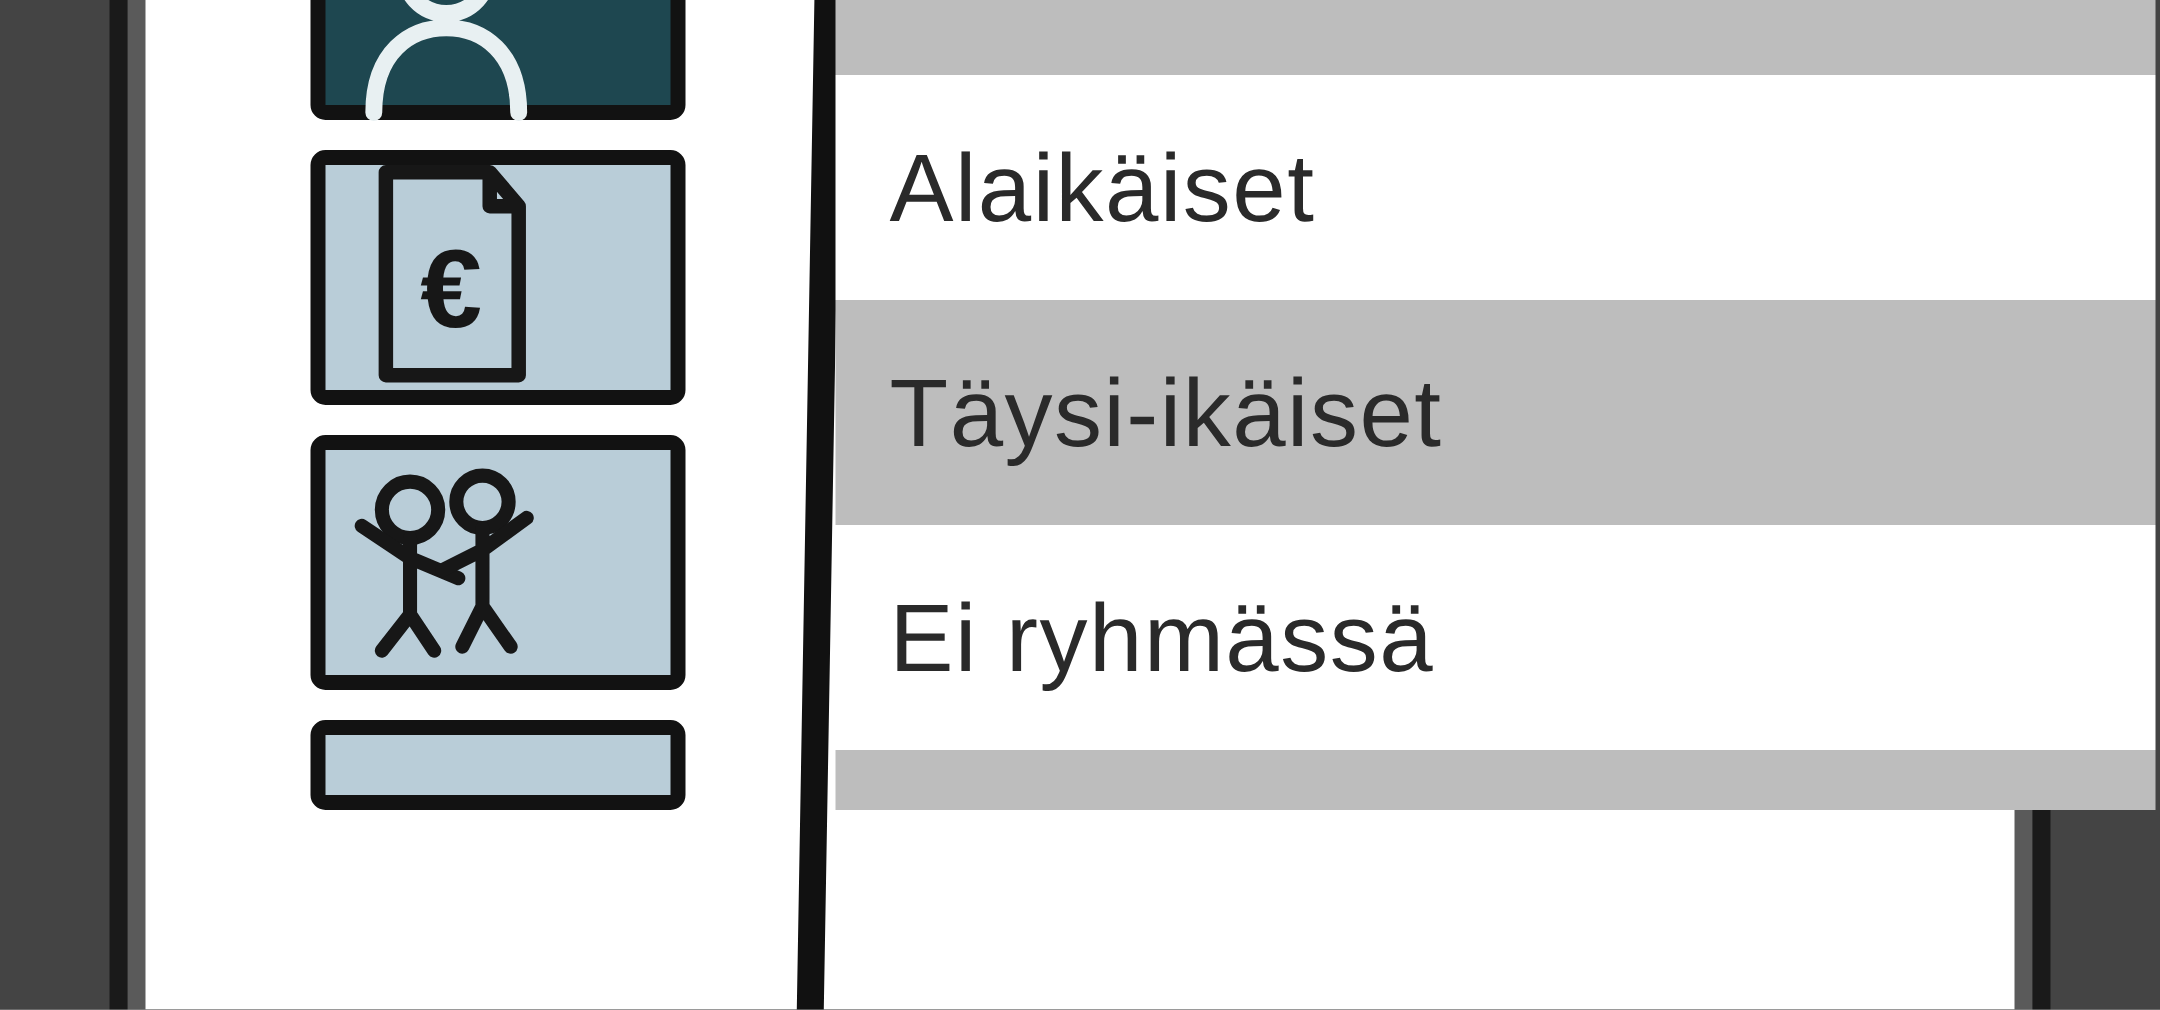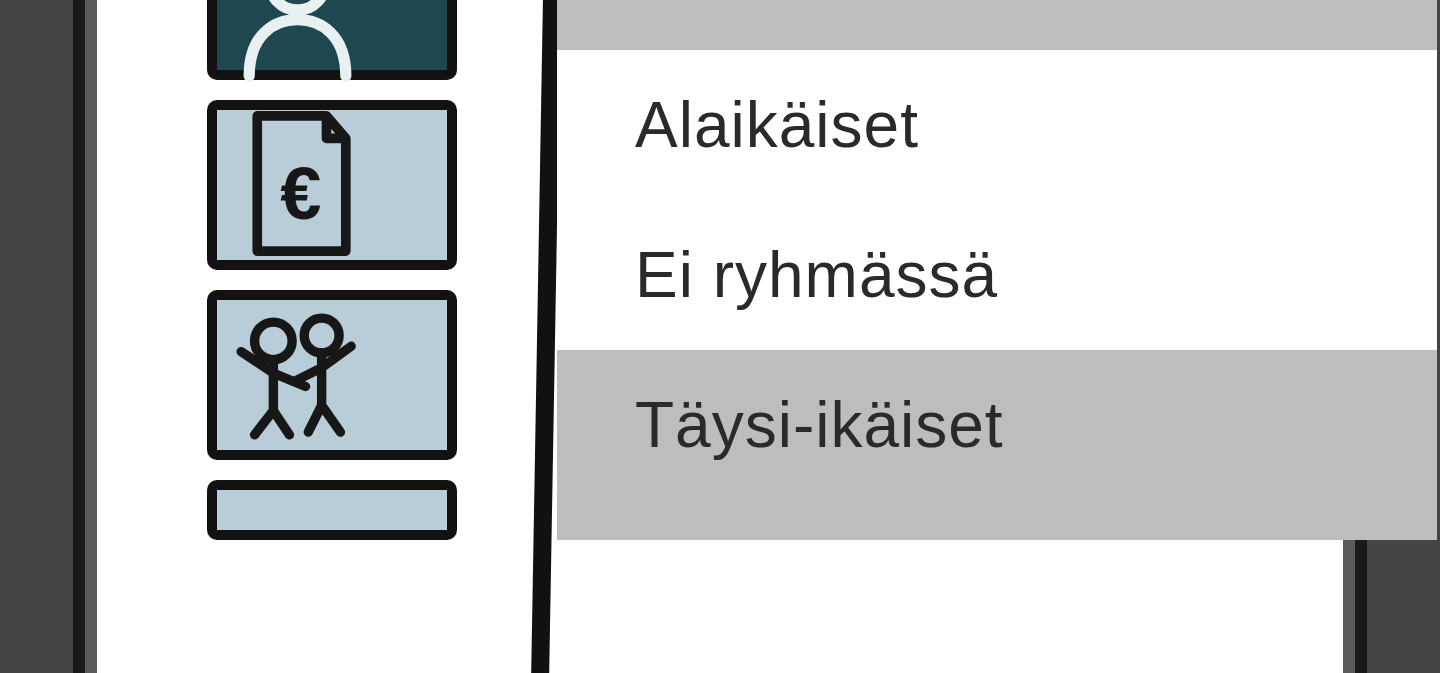--- a/index.html
+++ b/index.html
@@ -83,21 +83,21 @@
     position: absolute;
     left: 460px; top: -40px;
     width: 880px;
     display: flex;
     flex-direction: column;
   }
   .row {
     height: 150px;
     display: flex;
     align-items: center;
-    padding-left: 78px;
+    padding-left: 36px;
     font-size: 64px;
     color: #2a2a2a;
     font-weight: 400;
     letter-spacing: 1px;
   }
   .row.first { height: 90px; padding-top: 0; align-items: flex-start; }
   .row.first span { margin-top: -32px; }
   .row.last-partial { height: 40px; }
   .shade { background: #bdbdbd; }
   .plain { background: #fff; }
@@ -156,26 +156,26 @@
     <div class="list">
 
       <div class="row shade first">
         <span>Kaikki</span>
       </div>
 
       <div class="row plain">
         <span>Alaikäiset</span>
       </div>
 
+      <div class="row shade">
+        <span>Täysi-ikäiset</span>
+      </div>
+
       <div class="row plain">
         <span>Ei ryhmässä</span>
-      </div>
-
-      <div class="row shade">
-        <span>Täysi-ikäiset</span>
       </div>
 
       <div class="row shade last-partial">
         <span></span>
       </div>
 
     </div>
 
   </div>
 </div>

